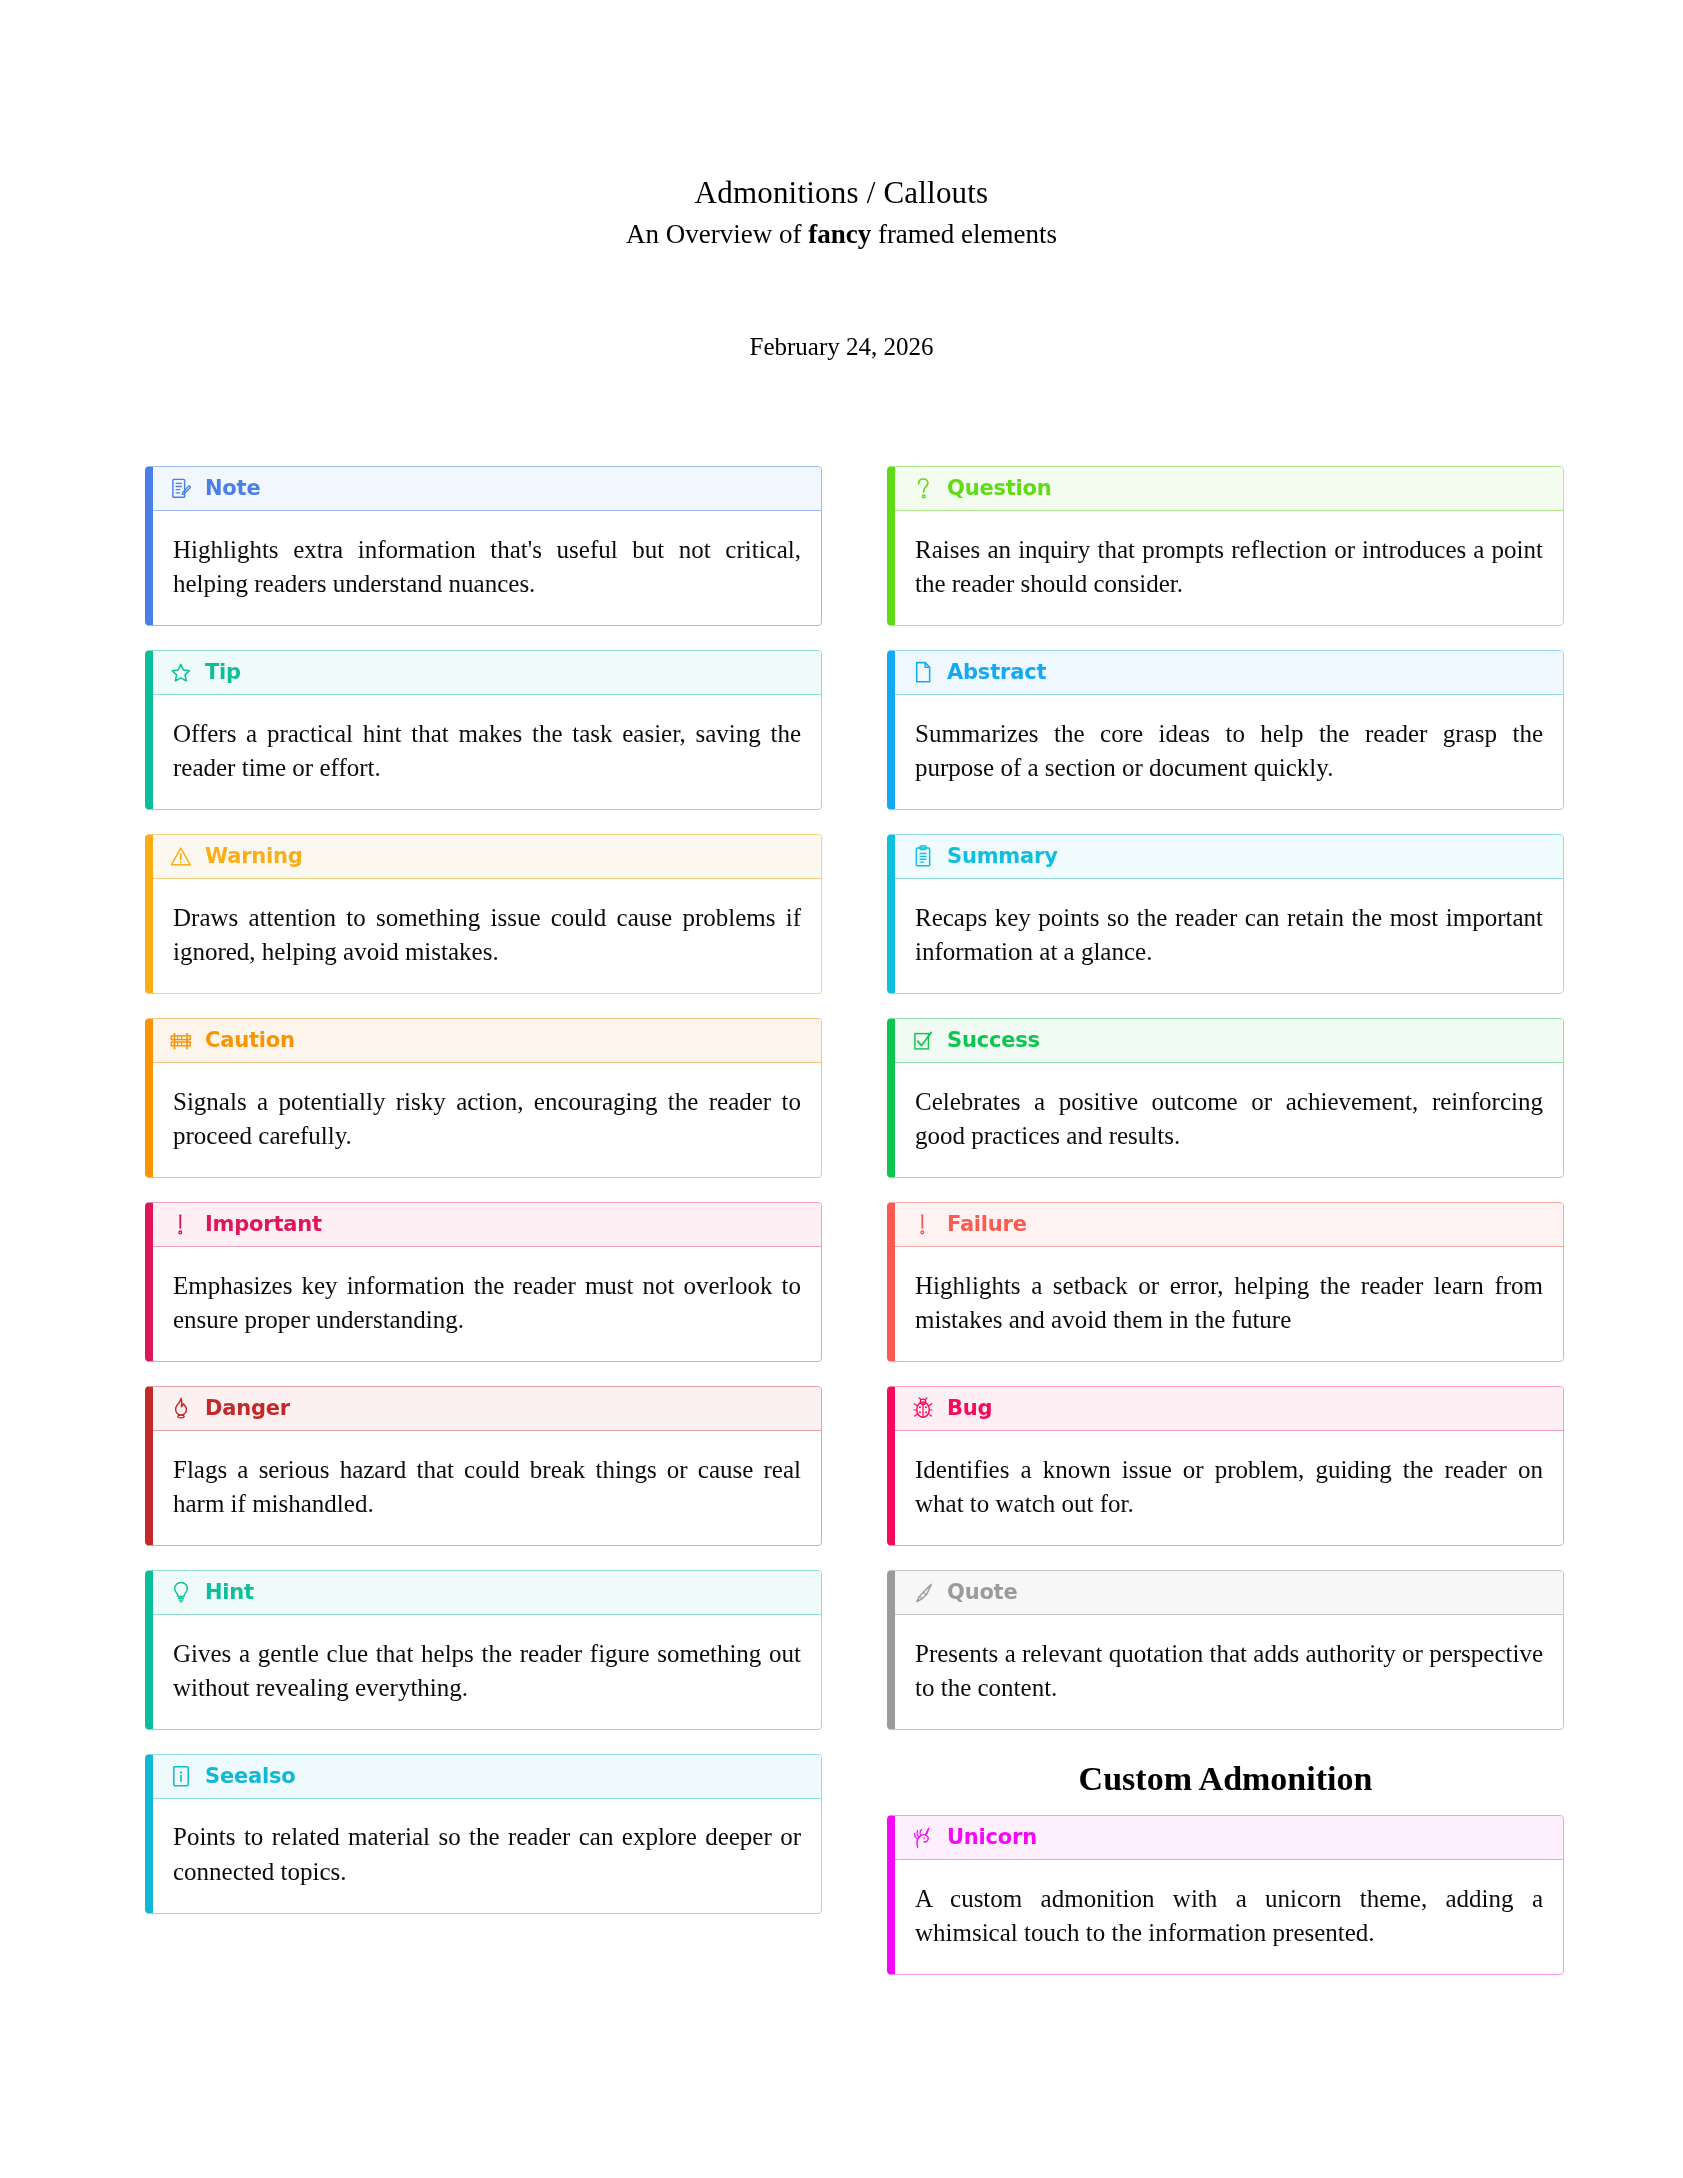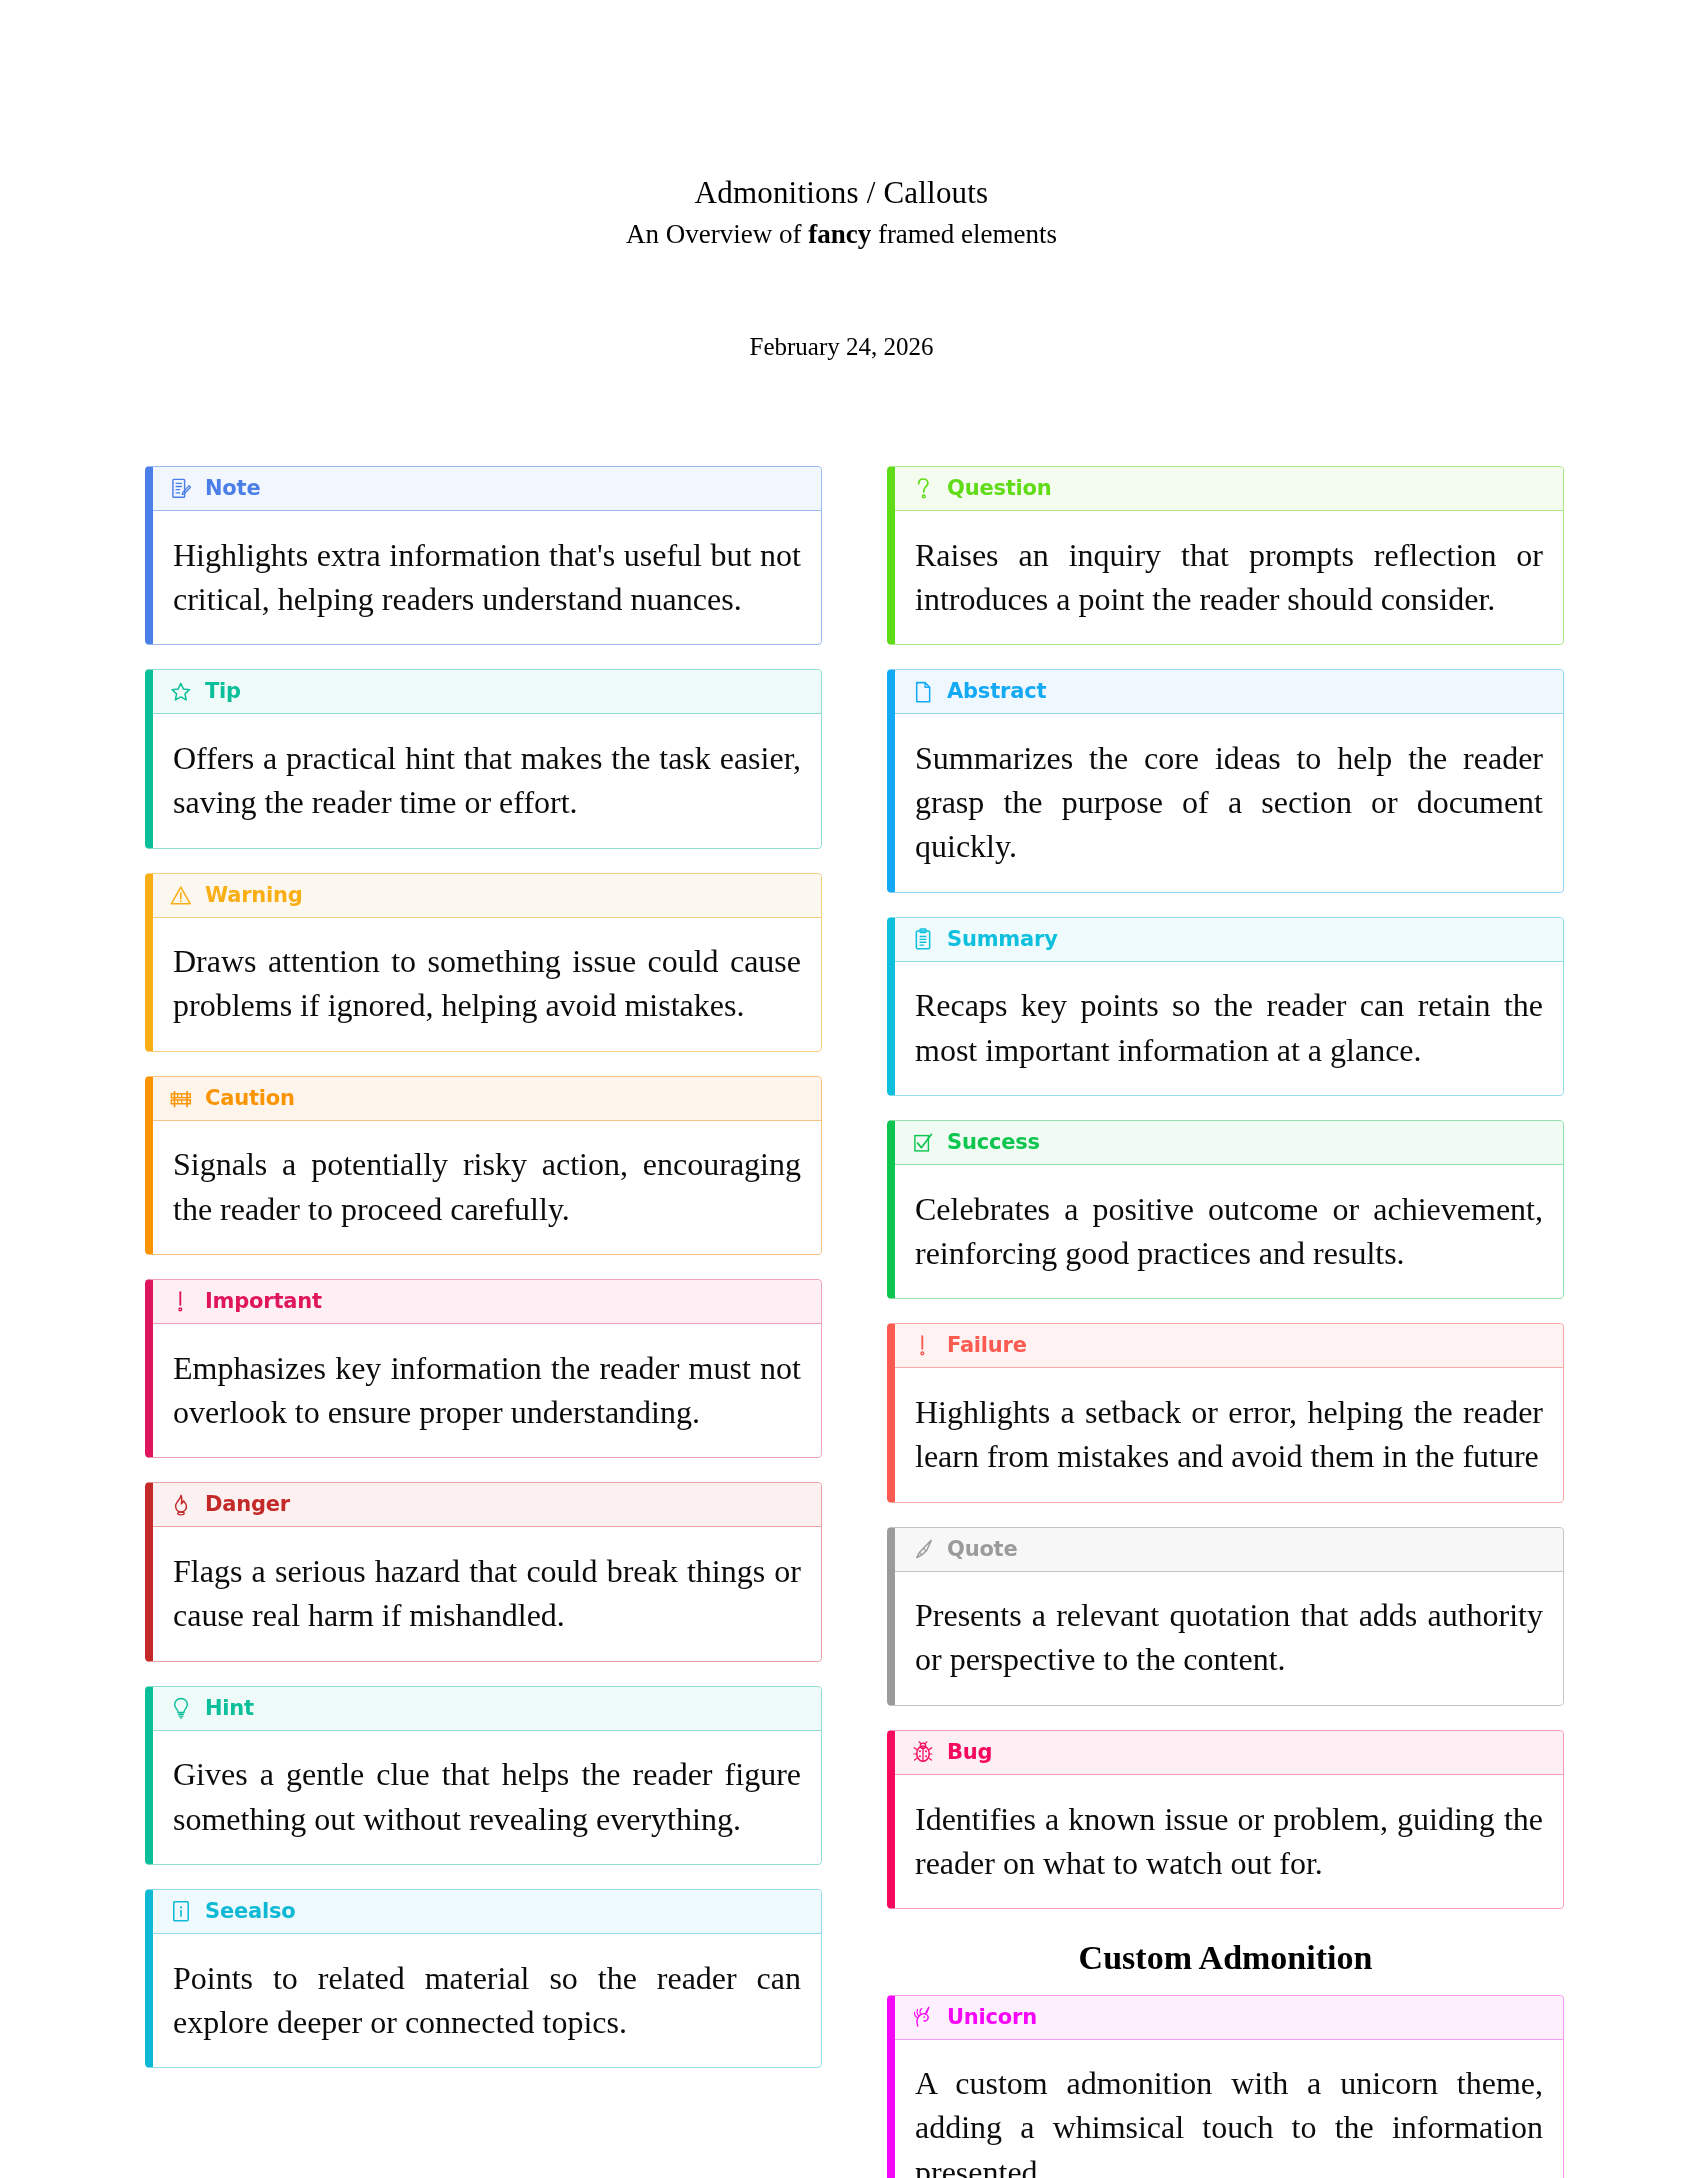--- a/index.html
+++ b/index.html
@@ -87,21 +87,21 @@
   .adm-title {
     font-family: "DejaVu Sans", "Liberation Sans", sans-serif;
     font-weight: bold;
     font-size: 21px;
     color: var(--ac);
     line-height: 1;
     letter-spacing: -0.2px;
   }
   .adm-body {
     padding: 21.6px 20px 23.4px 20px;
-    font-size: 32px;
+    font-size: 25px;
     line-height: 1.38;
     text-align: justify;
     hyphens: auto;
     -webkit-hyphens: auto;
     color: #0b0b0b;
   }
 
   
   .section-head {
     font-size: 34px;
@@ -292,33 +292,20 @@
           <div class="adm-head">
             <span class="adm-icon">
               <svg width="12.6" height="23.4" viewBox="0 0 14 26">
                 <line x1="7" y1="2.5" x2="7" y2="16.5" stroke="currentColor" stroke-width="2.1" stroke-linecap="round"></line>
                 <circle cx="7" cy="21.6" r="1.5" fill="none" stroke="currentColor" stroke-width="1.6"></circle>
               </svg>
             </span>
             <span class="adm-title">Failure</span>
           </div>
           <div class="adm-body">Highlights a setback or error, helping the reader learn from mistakes and avoid them in the future</div>
-        </div>
-        <div class="adm" style="--ac: #9b9b9b; --bd: #c4c4c4; --hb: #f7f7f7;">
-          <div class="adm-head">
-            <span class="adm-icon">
-              <svg width="21.6" height="21.6" viewBox="0 0 24 24">
-                <path d="M21.4 2.6 L13.4 10.6 L8.2 16 L5.4 21.8 L11 18.8 L16.4 13.6 L21.4 2.6 Z" fill="none" stroke="currentColor" stroke-width="1.6" stroke-linejoin="round"></path>
-                <line x1="12.6" y1="11.4" x2="16" y2="14.8" stroke="currentColor" stroke-width="1.4"></line>
-                <line x1="8.4" y1="16" x2="11" y2="18.6" stroke="currentColor" stroke-width="1.3"></line>
-              </svg>
-            </span>
-            <span class="adm-title">Quote</span>
-          </div>
-          <div class="adm-body">Presents a relevant quotation that adds authority or perspective to the content.</div>
         </div>
         <div class="adm" style="--ac: #f50a5e; --bd: #f79cbd; --hb: #fdeff4;">
           <div class="adm-head">
             <span class="adm-icon">
               <svg width="20" height="22.5" viewBox="0 0 22 25">
                 <ellipse cx="11" cy="14" rx="7" ry="8.5" fill="none" stroke="currentColor" stroke-width="1.6"></ellipse>
                 <circle cx="11" cy="5.4" r="3" fill="none" stroke="currentColor" stroke-width="1.5"></circle>
                 <line x1="11" y1="6.5" x2="11" y2="22.4" stroke="currentColor" stroke-width="1.4"></line>
                 <path d="M8.6 3 L6.8 0.9 M13.4 3 L15.2 0.9" stroke="currentColor" stroke-width="1.4" stroke-linecap="round"></path>
                 <circle cx="7.6" cy="11.4" r="1.1" fill="currentColor"></circle>
@@ -326,20 +313,33 @@
                 <circle cx="7.6" cy="17" r="1.1" fill="currentColor"></circle>
                 <circle cx="14.4" cy="17" r="1.1" fill="currentColor"></circle>
                 <path d="M4.2 9.4 L1.2 7.4 M4.2 14.4 L1 14.4 M4.4 19 L1.6 21.2" stroke="currentColor" stroke-width="1.3" stroke-linecap="round"></path>
                 <path d="M17.8 9.4 L20.8 7.4 M17.8 14.4 L21 14.4 M17.6 19 L20.4 21.2" stroke="currentColor" stroke-width="1.3" stroke-linecap="round"></path>
               </svg>
             </span>
             <span class="adm-title">Bug</span>
           </div>
           <div class="adm-body">Identifies a known issue or problem, guiding the reader on what to watch out for.</div>
         </div>
+        <div class="adm" style="--ac: #9b9b9b; --bd: #c4c4c4; --hb: #f7f7f7;">
+          <div class="adm-head">
+            <span class="adm-icon">
+              <svg width="21.6" height="21.6" viewBox="0 0 24 24">
+                <path d="M21.4 2.6 L13.4 10.6 L8.2 16 L5.4 21.8 L11 18.8 L16.4 13.6 L21.4 2.6 Z" fill="none" stroke="currentColor" stroke-width="1.6" stroke-linejoin="round"></path>
+                <line x1="12.6" y1="11.4" x2="16" y2="14.8" stroke="currentColor" stroke-width="1.4"></line>
+                <line x1="8.4" y1="16" x2="11" y2="18.6" stroke="currentColor" stroke-width="1.3"></line>
+              </svg>
+            </span>
+            <span class="adm-title">Quote</span>
+          </div>
+          <div class="adm-body">Presents a relevant quotation that adds authority or perspective to the content.</div>
+        </div>
       </div>
     <div class="section-head">Custom Admonition</div>
     <div id="custom-boxes">
         <div class="adm" style="--ac: #f707f7; --bd: #f39bf3; --hb: #fdeffd;">
           <div class="adm-head">
             <span class="adm-icon">
               <svg width="21.6" height="22.5" viewBox="0 0 24 25">
                 <path d="M6.4 22.4 C5 18.4 5.4 13.6 8.4 10.6 C10.4 8.6 13.4 8 15.6 9.2" fill="none" stroke="currentColor" stroke-width="1.5" stroke-linecap="round"></path>
                 <path d="M15.6 9.2 C17.6 10.4 18.4 12.8 17.4 14.8 C16.6 16.4 14.8 17 13.4 16.4" fill="none" stroke="currentColor" stroke-width="1.5" stroke-linecap="round"></path>
                 <path d="M14.8 8.8 L18.6 1.4 L16.2 8" fill="none" stroke="currentColor" stroke-width="1.5" stroke-linejoin="round"></path>

